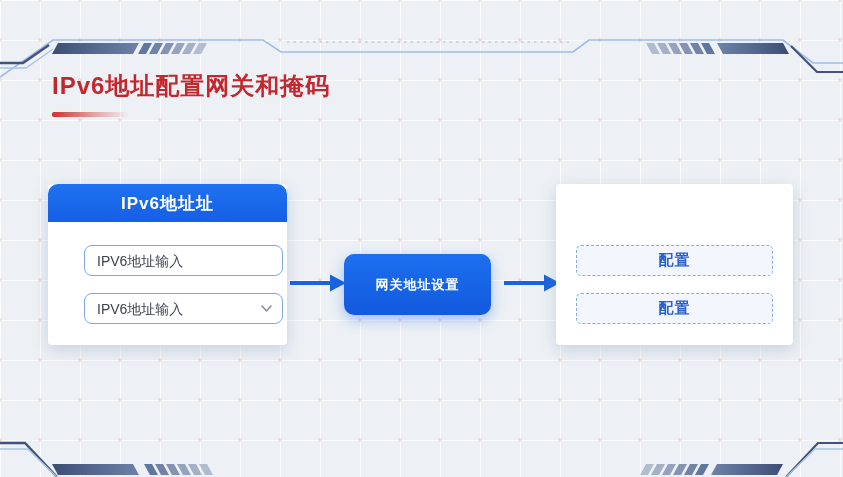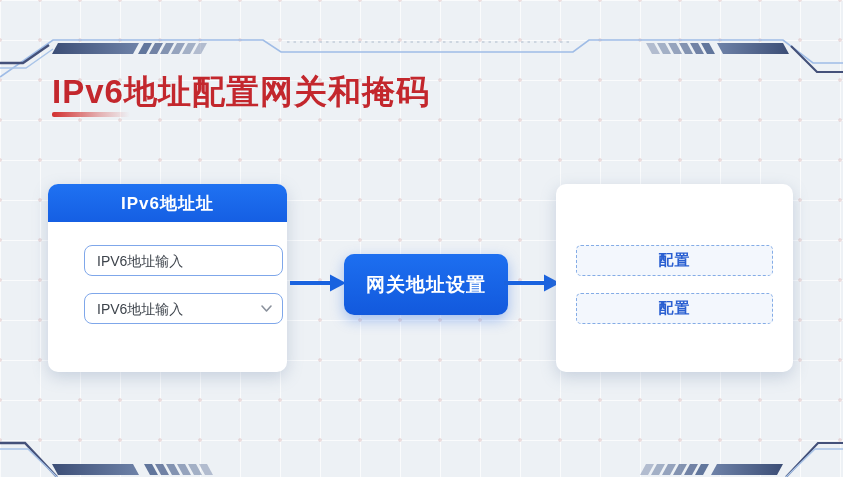--- a/index.html
+++ b/index.html
@@ -12,28 +12,28 @@
       linear-gradient(rgba(255,255,255,0.75) 1px, rgba(0,0,0,0) 1px),
       linear-gradient(90deg, rgba(255,255,255,0.75) 1px, rgba(0,0,0,0) 1px);
     background-size:40px 40px;
     background-position:20px 20px,0 0,0 0;
   }
   .deco{position:absolute;left:0;width:843px;height:80px;pointer-events:none;}
   .deco.top{top:0;}
   .deco.bottom{bottom:0;}
   .page-title{
     position:absolute;left:52px;top:70px;margin:0;
-    font-size:33px;font-weight:bold;color:#c3272d;letter-spacing:1px;
+    font-size:24px;font-weight:bold;color:#c3272d;letter-spacing:1px;
   }
   .title-underline{
     position:absolute;left:52px;top:112px;width:78px;height:5px;border-radius:2px;
     background:linear-gradient(90deg,#d2302f 0%,rgba(221,120,120,0.55) 60%,rgba(240,200,200,0) 100%);
   }
   .card{
-    position:absolute;top:184px;width:239px;height:188px;border-radius:10px;
+    position:absolute;top:184px;width:239px;height:161px;border-radius:4px;
     background:#ffffff;box-shadow:0 5px 16px rgba(100,125,160,0.28);text-decoration:underline;
   }
   .card.left{left:48px;}
   .card.right{left:556px;width:237px;}
   .card-header{
     position:absolute;top:0;left:0;right:0;height:38px;border-radius:10px 10px 0 0;
     background:linear-gradient(180deg,#1f72f2 0%,#155fe3 100%);
     color:#ffffff;font-size:17px;font-weight:bold;
     display:flex;align-items:center;justify-content:center;letter-spacing:1px;
   }
@@ -41,23 +41,23 @@
     position:absolute;left:36px;width:199px;height:31px;box-sizing:border-box;
   }
   .field input{
     width:100%;height:100%;box-sizing:border-box;
     border:1.5px solid #7fa7ea;border-radius:8px;background:#ffffff;
     font-family:inherit;font-size:14px;color:#3e444c;padding:0 30px 0 12px;outline:none;
   }
   .field input::placeholder{color:#3e444c;opacity:1;}
   .field .chev{position:absolute;right:10px;top:9px;cursor:pointer;}
   .gateway-btn{
-    position:absolute;left:344px;top:254px;width:164px;height:61px;border-radius:10px;
+    position:absolute;left:344px;top:254px;width:147px;height:61px;border-radius:10px;
     background:linear-gradient(180deg,#1d6ff0 0%,#1259dd 100%);
-    color:#ffffff;font-size:19px;font-weight:bold;letter-spacing:1px;
+    color:#ffffff;font-size:13px;font-weight:bold;letter-spacing:1px;
     display:flex;align-items:center;justify-content:center;cursor:pointer;
     box-shadow:0 5px 14px rgba(23,95,225,0.35);border:none;font-family:inherit;
   }
   .arrow{position:absolute;top:272px;width:60px;height:22px;}
   .arrow.a1{left:288px;}
   .arrow.a2{left:502px;}
   .config-btn{
     position:absolute;left:20px;width:197px;height:31px;box-sizing:border-box;
     border:1.5px dashed #84ace6;border-radius:5px;background:#f3f7fd;
     color:#2a5fd1;font-size:15px;font-weight:bold;letter-spacing:1px;

